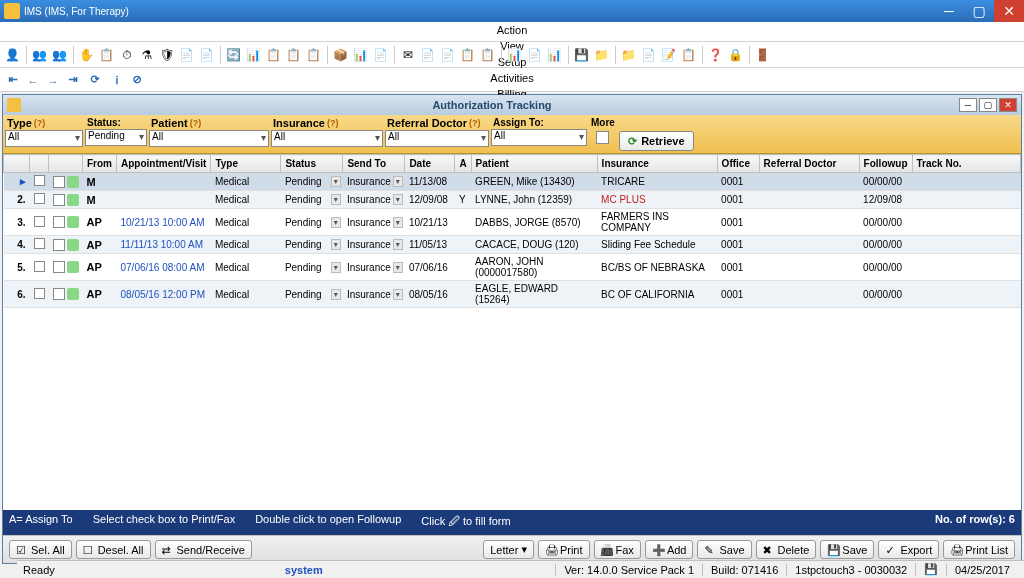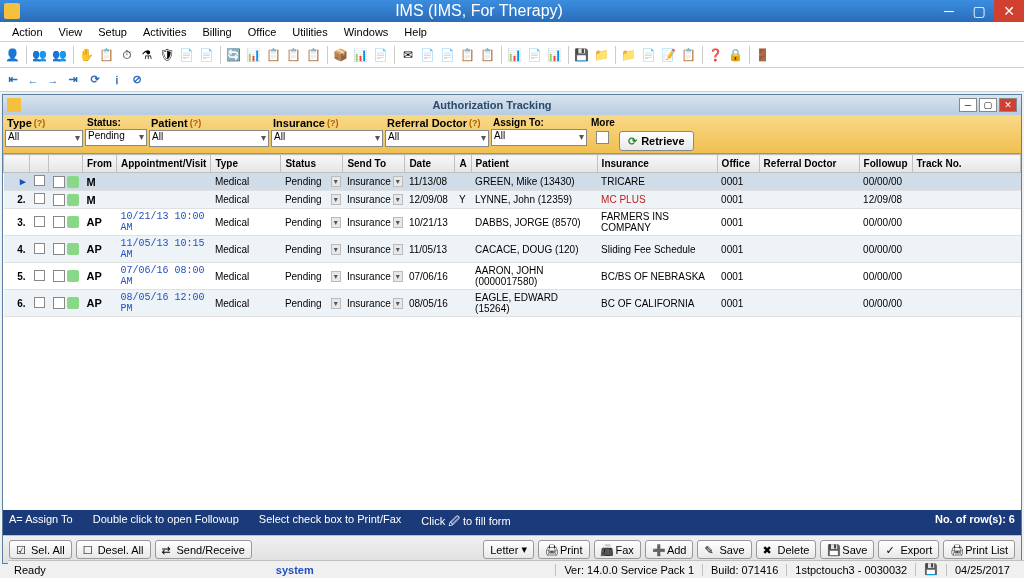--- a/index.html
+++ b/index.html
@@ -1,27 +1,27 @@
 <!DOCTYPE html>
 <html><head>
 <meta charset="utf-8">
 <style>
 * { margin: 0; padding: 0; box-sizing: border-box; font-family: "Segoe UI", Tahoma, sans-serif; font-size: 11px; }
 body { background: #f0f0f0; width: 1024px; height: 578px; overflow: hidden; }
 
 
 .titlebar { background: linear-gradient(#3b8de0, #2a6cb8); height: 22px; display: flex; align-items: center; color: #fff; }
 .titlebar .icon { width: 16px; height: 16px; margin: 0 4px; background: #f5c040; border-radius: 2px; }
-.titlebar .title { flex: 1; text-align: center; font-size: 16px; }
+.titlebar .title { flex: 1; font-size: 10px; }
 .titlebar .winbtns { display: flex; }
 .titlebar .winbtn { width: 30px; height: 22px; display: flex; align-items: center; justify-content: center; color: #fff; font-size: 14px; }
 .titlebar .winbtn.close { background: #d04030; }
 
 
-.menubar { background: #fff; height: 20px; display: flex; align-items: center; padding: 0 4px; border-bottom: 1px solid #d0d0d0; }
+.menubar { background: #fff; height: 20px; display: flex; align-items: center; padding: 0 4px; border-bottom: 1px solid #d0d0d0; flex-direction: column; }
 .menubar .menu-item { padding: 2px 8px; }
 
 
 .toolbar { background: #fff; height: 26px; display: flex; align-items: center; padding: 0 4px; border-bottom: 1px solid #d0d0d0; gap: 2px; }
 .toolbar .tbtn { width: 18px; height: 18px; display: inline-flex; align-items: center; justify-content: center; font-size: 12px; border-radius: 2px; }
 .toolbar .sep { width: 1px; height: 18px; background: #ccc; margin: 0 2px; }
 
 
 .navbar { background: #fff; height: 24px; display: flex; align-items: center; padding: 0 4px; gap: 2px; border-bottom: 1px solid #d0d0d0; }
 .navbar .nbtn { width: 18px; height: 18px; display: inline-flex; align-items: center; justify-content: center; color: #2a6cb8; font-weight: bold; }
@@ -54,37 +54,37 @@
 th { background: linear-gradient(#f8f8f8, #e4e4e4); border: 1px solid #c0c0c0; padding: 3px 4px; text-align: left; font-size: 10px; font-weight: bold; }
 td { border-bottom: 1px solid #e0e0e0; padding: 2px 4px; font-size: 10px; height: 18px; }
 tr.alt td { background: #eef3f8; }
 tr.sel td { background: #d0dce8; }
 .rownum { text-align: right; font-weight: bold; padding-right: 4px; }
 .chk { width: 11px; height: 11px; border: 1px solid #888; background: #fff; display: inline-block; }
 .icon-cell { display: flex; gap: 2px; align-items: center; }
 .mini-icon { width: 12px; height: 12px; display: inline-block; }
 .mini-icon.doc { background: #fff; border: 1px solid #888; }
 .mini-icon.note { background: #88d888; border-radius: 2px; }
-.blue-link { color: #2050c0; font-family: Liberation Mono, monospace; }
+.blue-link { color: #2050c0; }
 .red-text { color: #c02020; }
 .dd-cell { position: relative; padding-right: 14px; }
 .dd-cell::after { content: "▾"; position: absolute; right: 2px; color: #555; background: #e8e8e8; border: 1px solid #bbb; padding: 0 2px; font-size: 8px; }
 
 
 .legend { background: #1a3a7a; color: #fff; padding: 3px 6px; font-size: 10px; display: flex; gap: 20px; }
 .legend .rows { margin-left: auto; font-weight: bold; }
 
 
 .bottombar { background: linear-gradient(#f0f0f0, #e0e0e0); padding: 4px 6px; display: flex; gap: 4px; border-top: 1px solid #c0c0c0; }
 .btn { background: linear-gradient(#fff, #e8e8e8); border: 1px solid #999; border-radius: 3px; padding: 2px 6px; display: flex; align-items: center; gap: 3px; font-size: 10px; }
 .btn .bicon { width: 12px; height: 12px; display: inline-block; }
 .spacer { flex: 1; }
 
 
-.statusbar { position: absolute; bottom: 0; left: 8px; right: 0; background: #f0f0f0; border-top: 1px solid #c0c0c0; height: 18px; display: flex; align-items: center; padding: 0 6px; font-size: 10px; }
+.statusbar { position: absolute; bottom: 0; left: 17px; right: 0; background: #f0f0f0; border-top: 1px solid #c0c0c0; height: 18px; display: flex; align-items: center; padding: 0 6px; font-size: 10px; }
 .statusbar .cell { padding: 0 8px; border-left: 1px solid #c0c0c0; }
 .statusbar .sys { color: #2050c0; font-weight: bold; }
 </style>
 </head>
 <body>
 
 <div class="titlebar">
   <div class="icon"></div>
   <div class="title">IMS (IMS, For Therapy)</div>
   <div class="winbtns">
@@ -319,21 +319,21 @@
           <tr class="alt">
             <td class="rownum">4.</td>
             <td><span class="chk"></span></td>
             <td>
               <span class="icon-cell">
                 <span class="mini-icon doc"></span>
                 <span class="mini-icon note"></span>
               </span>
             </td>
             <td><b>AP</b></td>
-            <td class="blue-link">11/05/13 10:15 AM</td>
+            <td class="blue-link">11/11/13 10:00 AM</td>
             <td>Medical</td>
             <td class="dd-cell">Pending</td>
             <td class="dd-cell">Insurance</td>
             <td>11/05/13</td>
             <td></td>
             <td>CACACE, DOUG   (120)</td>
             <td class="">Sliding Fee Schedule</td>
             <td>0001</td>
             <td></td>
             <td>00/00/00</td>
@@ -384,22 +384,22 @@
             <td></td>
             <td>00/00/00</td>
             <td></td>
           </tr>
         </tbody>
     </table>
   </div>
 
   <div class="legend">
     <span>A= Assign To</span>
+    <span>Select check box to Print/Fax</span>
     <span>Double click to open Followup</span>
-    <span>Select check box to Print/Fax</span>
     <span>Click 🖉 to fill form</span>
     <span class="rows">No. of row(s): 6</span>
   </div>
 
   <div class="bottombar">
     <div class="btn">
         <span class="bicon">☑</span>
         <span>Sel. All</span>
       </div>
     <div class="btn">

